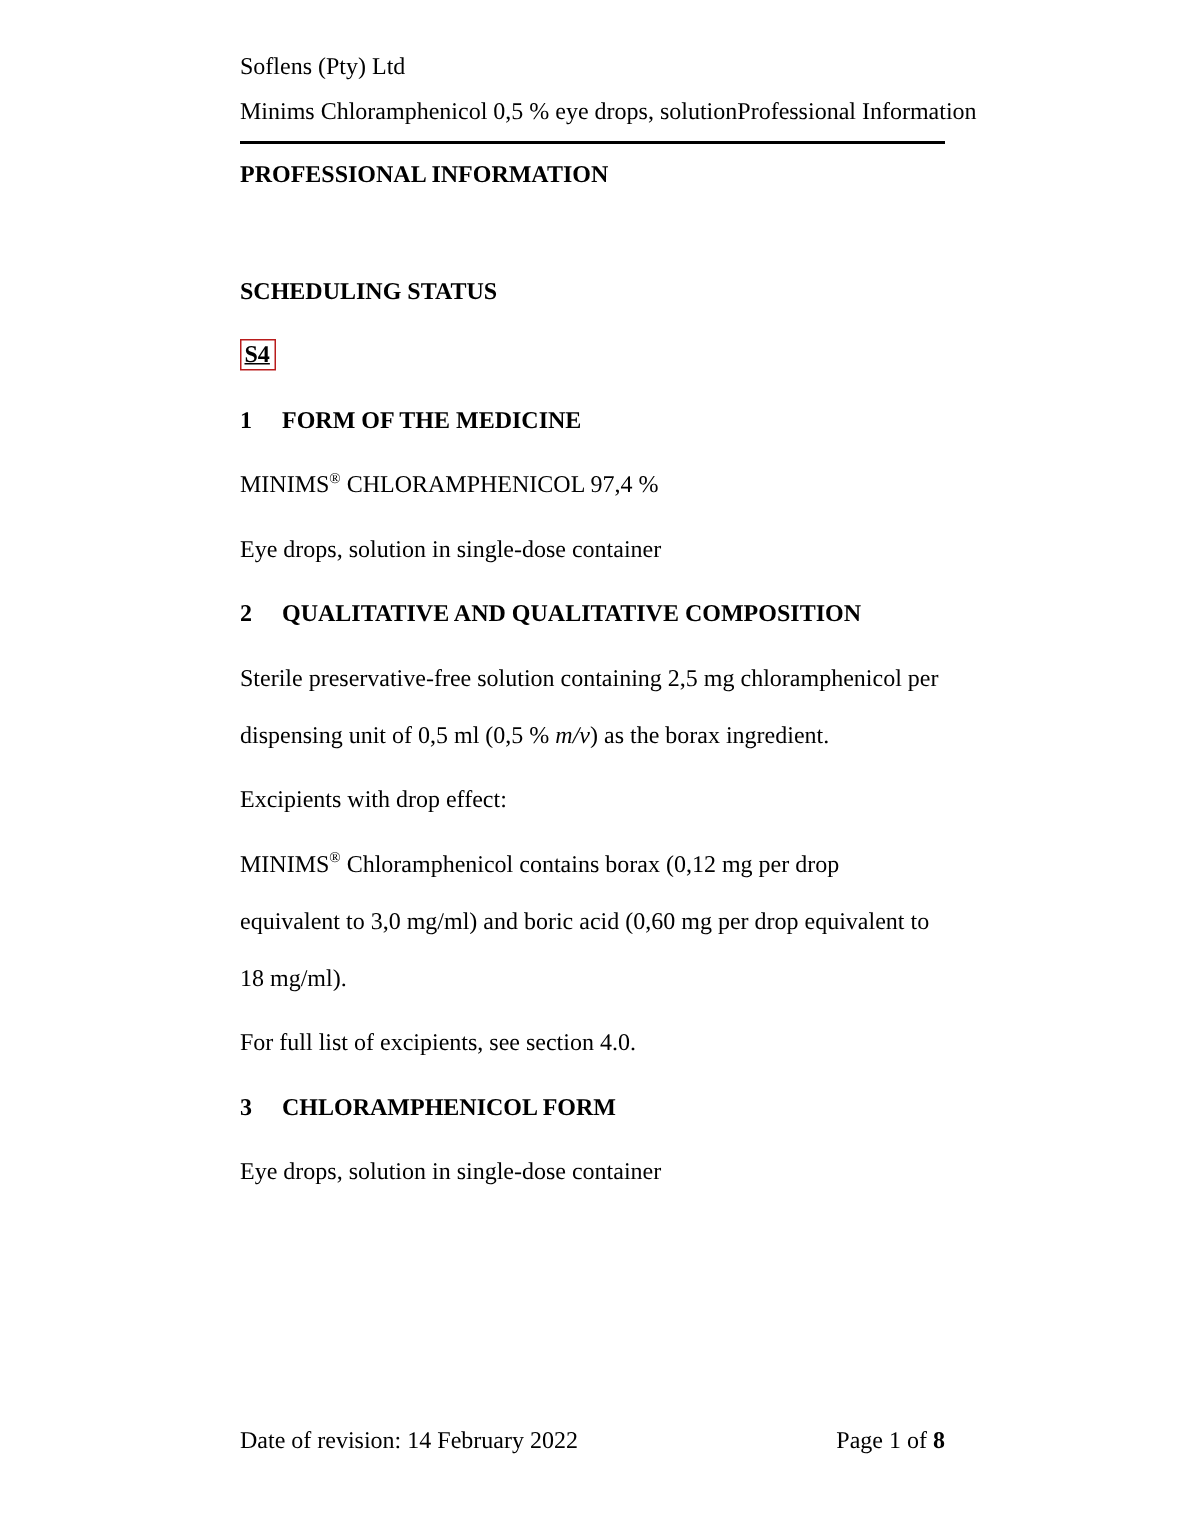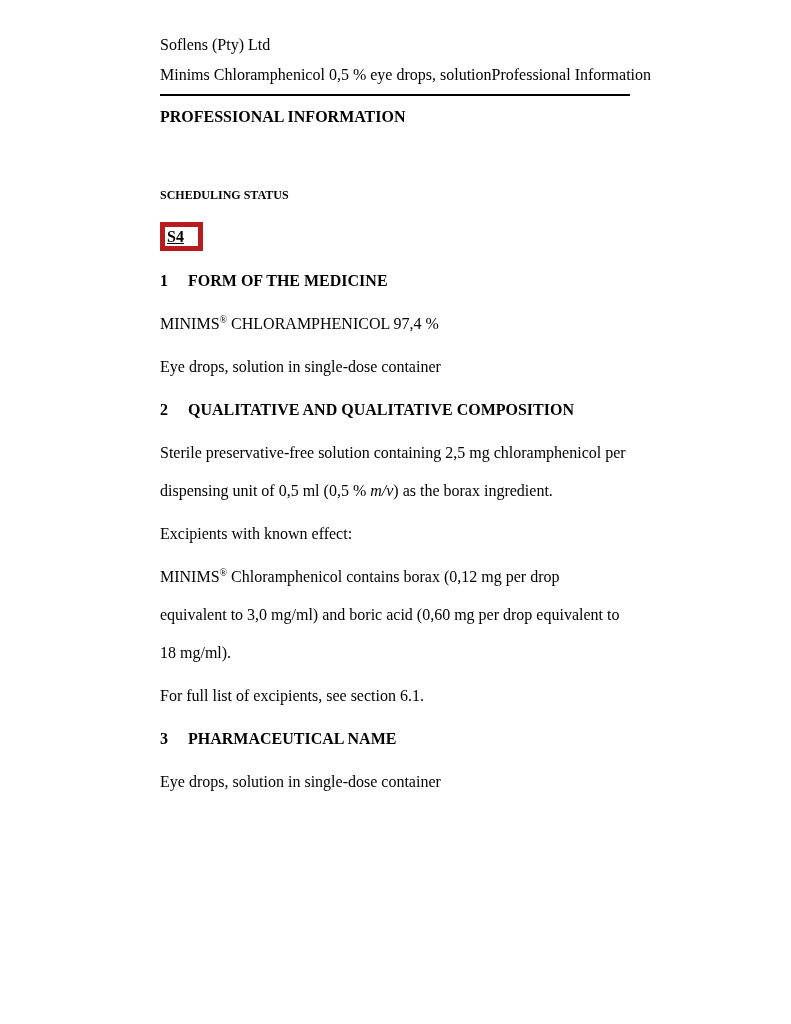--- a/index.html
+++ b/index.html
@@ -19,28 +19,28 @@
   
   .hdr-line { line-height: 30px; white-space: nowrap; }
   .hdr-line2 { display: flex; justify-content: space-between; }
   .hdr-rule { border-bottom: 2px solid #000000; margin-top: 4px; }
   
   .doc-title {
     font-size: 16px; font-weight: bold;
     line-height: 38px; margin: 2px 0 0 0;
   }
   .sched-heading {
-    font-size: 12px; font-weight: bold;
+    font-size: 16px; font-weight: bold;
     line-height: 38px; margin: 40px 0 0 0;
   }
   .sched-value { line-height: 38px; margin: 4px 0 6px 0; }
   .s4-box {
     font-weight: bold;
-    border: 5px solid #b91c1c;
-    padding: 1px 14px 1px 2px;
+    border: 1px solid #b91c1c;
+    padding: 1px 3px 1px 2px;
     text-decoration: underline;
   }
   
   .sec-heading {
     display: flex; font-weight: bold;
     line-height: 38px; margin: 5px 0 0 0; font-size: 16px;
   }
   .sec-num { width: 28px; flex: 0 0 28px; }
   .para { line-height: 38px; margin: 5px 0 0 0; }
   .para em { font-style: italic; }
@@ -78,24 +78,28 @@
         <span class="sec-num">1</span>
         <span>FORM OF THE MEDICINE</span>
       </div>
       <p class="para"><span>MINIMS</span><sup class="reg">®</sup><span> CHLORAMPHENICOL 97,4 %</span></p>
       <p class="para"><span>Eye drops, solution in single-dose container</span></p>
       <div class="sec-heading">
         <span class="sec-num">2</span>
         <span>QUALITATIVE AND QUALITATIVE COMPOSITION</span>
       </div>
       <p class="para"><span>Sterile preservative-free solution containing 2,5 mg chloramphenicol per dispensing unit of 0,5 ml (0,5 % </span><em>m/v</em><span>) as the borax ingredient.</span></p>
-      <p class="para"><span>Excipients with known effect:</span></p>
+      <p class="para"><span>Excipients with drop effect:</span></p>
       <p class="para"><span>MINIMS</span><sup class="reg">®</sup><span> Chloramphenicol contains borax (0,12 mg per drop equivalent to 3,0 mg/ml) and boric acid (0,60 mg per drop equivalent to 18 mg/ml).</span></p>
-      <p class="para"><span>For full list of excipients, see section 6.1.</span></p>
+      <p class="para"><span>For full list of excipients, see section 4.0.</span></p>
       <div class="sec-heading">
         <span class="sec-num">3</span>
-        <span>PHARMACEUTICAL NAME</span>
+        <span>CHLORAMPHENICOL FORM</span>
       </div>
       <p class="para"><span>Eye drops, solution in single-dose container</span></p>
     </main>
 
+  <footer class="footer">
+    <span>Date of revision: 14 February 2022</span>
+    <span><span>Page 1 of </span><strong>8</strong></span>
+  </footer>
 
 </div>
 
 </body></html>

